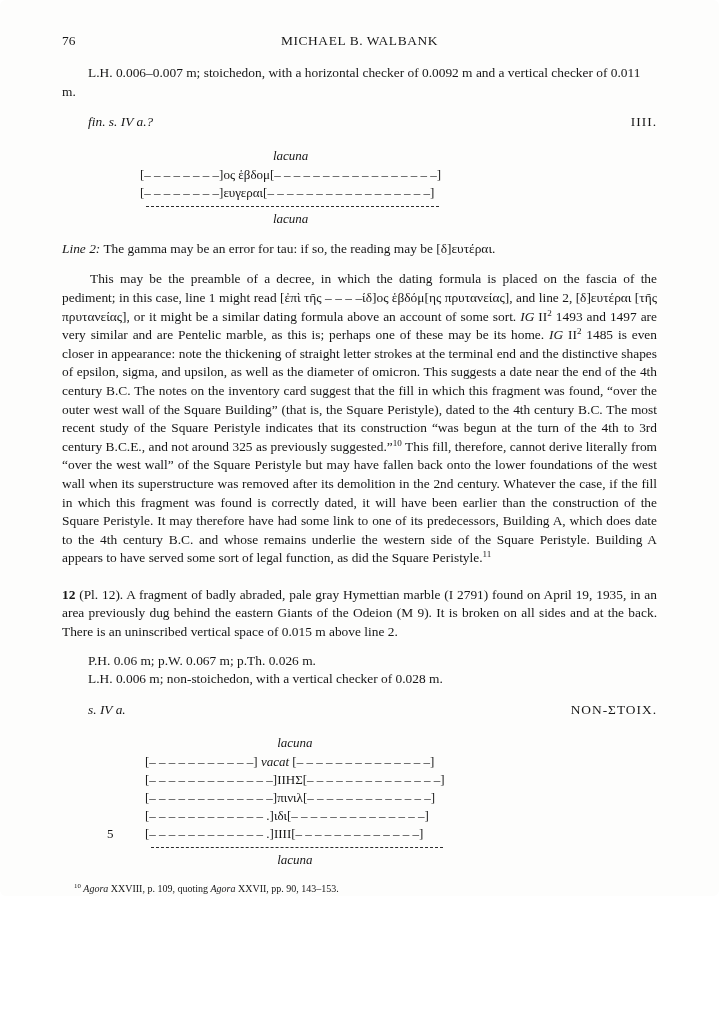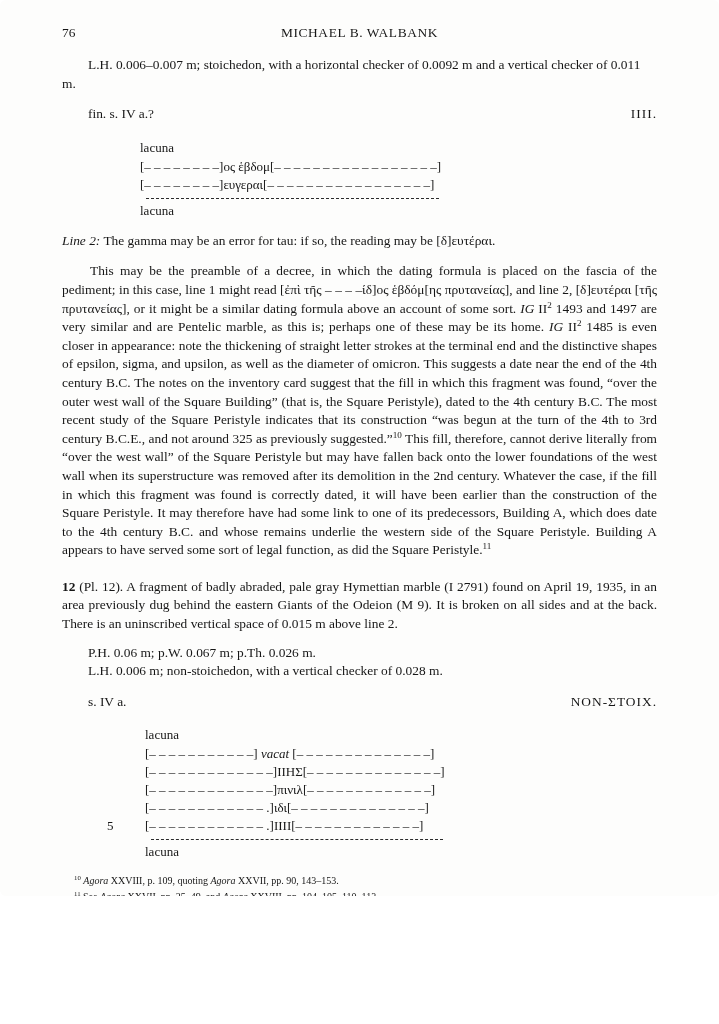--- a/index.html
+++ b/index.html
@@ -2,34 +2,34 @@
 <html><head>
 <meta charset="utf-8">
 <style>
   * { box-sizing: border-box; }
   html, body { margin: 0; padding: 0; background: #ffffff; }
   .page {
     width: 719px; height: 896px; overflow: hidden;
     background: #fdfdfc; color: #161616;
     font-family: "Liberation Serif", "DejaVu Serif", serif;
     font-size: 13.4px; line-height: 18.6px;
-    padding: 24px 62px 0 62px; position: relative; border-radius: 6px;
+    padding: 32px 62px 0 62px; position: relative; border-radius: 6px;
   }
   p { margin: 0; }
   .pagehead { position: relative; margin-bottom: 13px; height: 19px; }
   .pagenum { position: absolute; left: 0; top: 0; }
   .runhead { position: absolute; left: 0; right: 0; top: 0; text-align: center; letter-spacing: 0.6px; }
   .meas { text-indent: 26px; text-align: left; }
   .daterow { display: flex; justify-content: space-between; margin-top: 12px; }
-  .date { margin-left: 26px; }
+  .date { font-style: italic; margin-left: 26px; }
   .layout-label { letter-spacing: 1px; }
   .insc { width: max-content; margin-top: 15px; margin-bottom: 4px; font-size: 13px; }
   .insc1 { margin-left: 78px; }
   .insc2 { margin-left: 83px; }
-  .lacuna { text-align: left; line-height: 18px; margin: 1px 0; }
+  .lacuna { text-align: center; font-style: italic; line-height: 18px; margin: 1px 0; }
   .iline { white-space: pre; line-height: 18px; display: inline-block; }
   .irow { position: relative; line-height: 18px; }
   .lnum { position: absolute; left: -38px; top: 0; }
   .brule { border-top: 1.4px dashed #2b2b2b; margin: 4px 2px 3px 6px; }
   .linenote { margin-top: 12px; }
   .body-par { margin-top: 12px; text-align: justify; text-indent: 28px; }
   .entry-head { margin-top: 18px; text-align: justify; text-indent: 0; }
   .entry12-meas { margin-top: 10px; }
   .footnotes { margin-top: 12px; font-size: 10px; line-height: 16px; }
   .fn { text-indent: 12px; }

